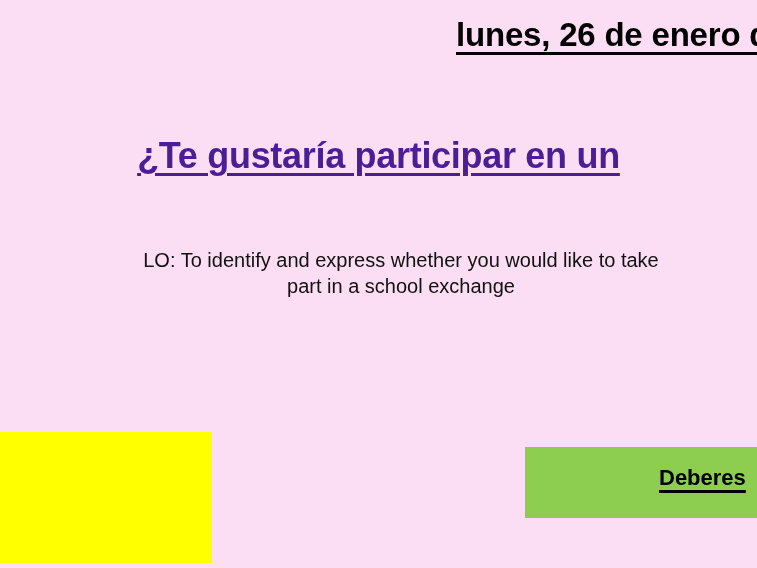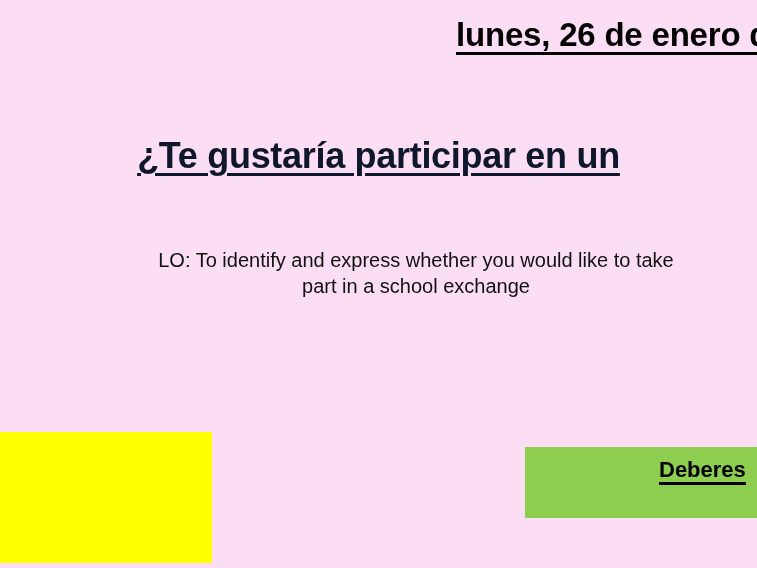--- a/index.html
+++ b/index.html
@@ -50,35 +50,35 @@
     position: absolute;
     top: 130px;
     left: 0;
     width: 757px;
     text-align: center;
   }
   .title-line {
     display: block;
     font-size: 36px;
     font-weight: bold;
-    color: #0f172a;
+    color: #4c1d95;
     line-height: 52px;
     letter-spacing: -0.3px;
   }
   .title-line span.ul {
     text-decoration: underline;
     text-underline-offset: 5px;
     text-decoration-thickness: 3px;
   }
 
   
   .lo-block {
     position: absolute;
     top: 247px;
-    left: 140px;
+    left: 125px;
     width: 552px;
     text-align: center;
     font-size: 20px;
     color: #111111;
     line-height: 26px;
   }
 
   
   .yellow-box {
     position: absolute;
@@ -112,21 +112,21 @@
     top: 447px;
     width: 300px;
     height: 71px;
     background: #8dce50;
     overflow: hidden;
     box-sizing: border-box;
   }
   .green-label {
     position: absolute;
     left: 134px;
-    top: 8px;
+    top: 16px;
     white-space: nowrap;
     font-size: 22px;
     font-weight: bold;
     color: #000000;
     text-decoration: underline;
     text-underline-offset: 5px;
     text-decoration-thickness: 3px;
     line-height: 30px;
   }
 </style>

